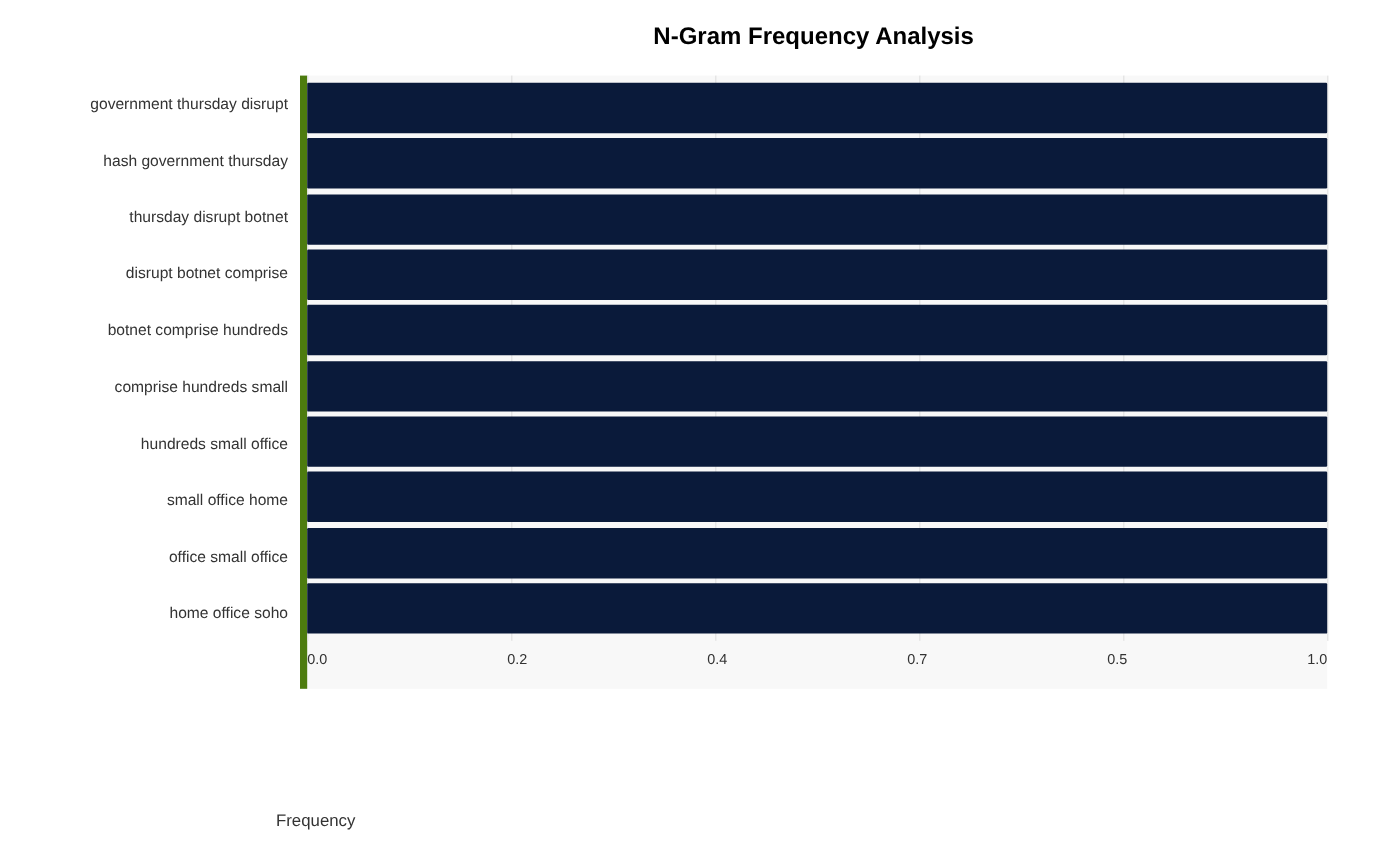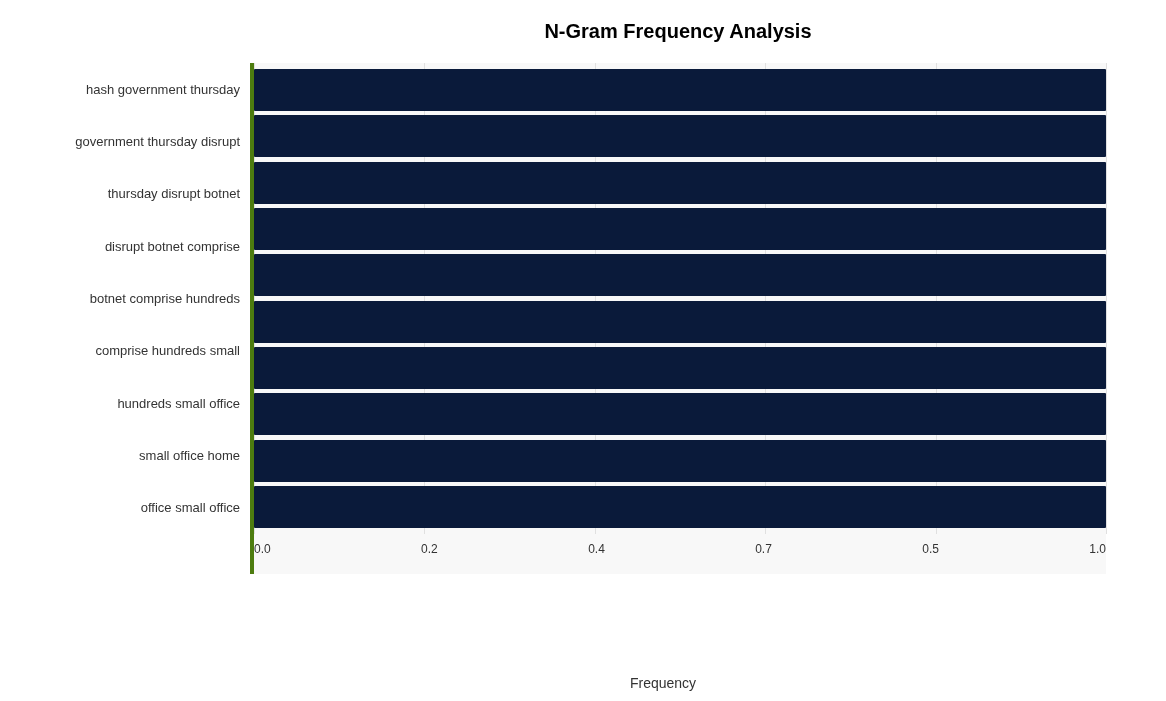--- a/index.html
+++ b/index.html
@@ -59,21 +59,21 @@
       display: flex;
       align-items: center;
       justify-content: flex-end;
       height: 57px;
     }
 
     .plot-area {
       flex: 1;
       position: relative;
       background: #f8f8f8;
-      border-left: 4px solid #4d7c0f;
+      border-left: 6px solid #4d7c0f;
     }
 
     .gridlines-and-bars {
       width: 100%;
       height: calc(100% - 40px);
       position: relative;
     }
 
     .gridlines {
       position: absolute;
@@ -130,42 +130,42 @@
       font-size: 12px;
       color: #333;
       text-align: center;
     }
 
     .bottom-label-area {
       position: absolute;
       bottom: 10px;
       left: 230px;
       right: 70px;
-      text-align: center;
       font-size: 14px;
       color: #333;
     }
   </style>
 </head>
 <body>
 
 <div class="chart-container">
   <div class="chart-title">N-Gram Frequency Analysis</div>
 
   <div class="chart-area">
     <div class="y-axis-labels" id="y-labels">
+        <div class="y-label">government thursday disrupt</div>
         <div class="y-label">hash government thursday</div>
-        <div class="y-label">government thursday disrupt</div>
         <div class="y-label">thursday disrupt botnet</div>
         <div class="y-label">disrupt botnet comprise</div>
         <div class="y-label">botnet comprise hundreds</div>
         <div class="y-label">comprise hundreds small</div>
         <div class="y-label">hundreds small office</div>
         <div class="y-label">small office home</div>
         <div class="y-label">office small office</div>
+        <div class="y-label">home office soho</div>
       </div>
 
     <div class="plot-area">
       <div class="gridlines-and-bars">
         <div class="gridlines" id="gridlines">
             <div class="gridline" style="left: 0%;"></div>
             <div class="gridline" style="left: 20%;"></div>
             <div class="gridline" style="left: 40%;"></div>
             <div class="gridline" style="left: 60%;"></div>
             <div class="gridline" style="left: 80%;"></div>

